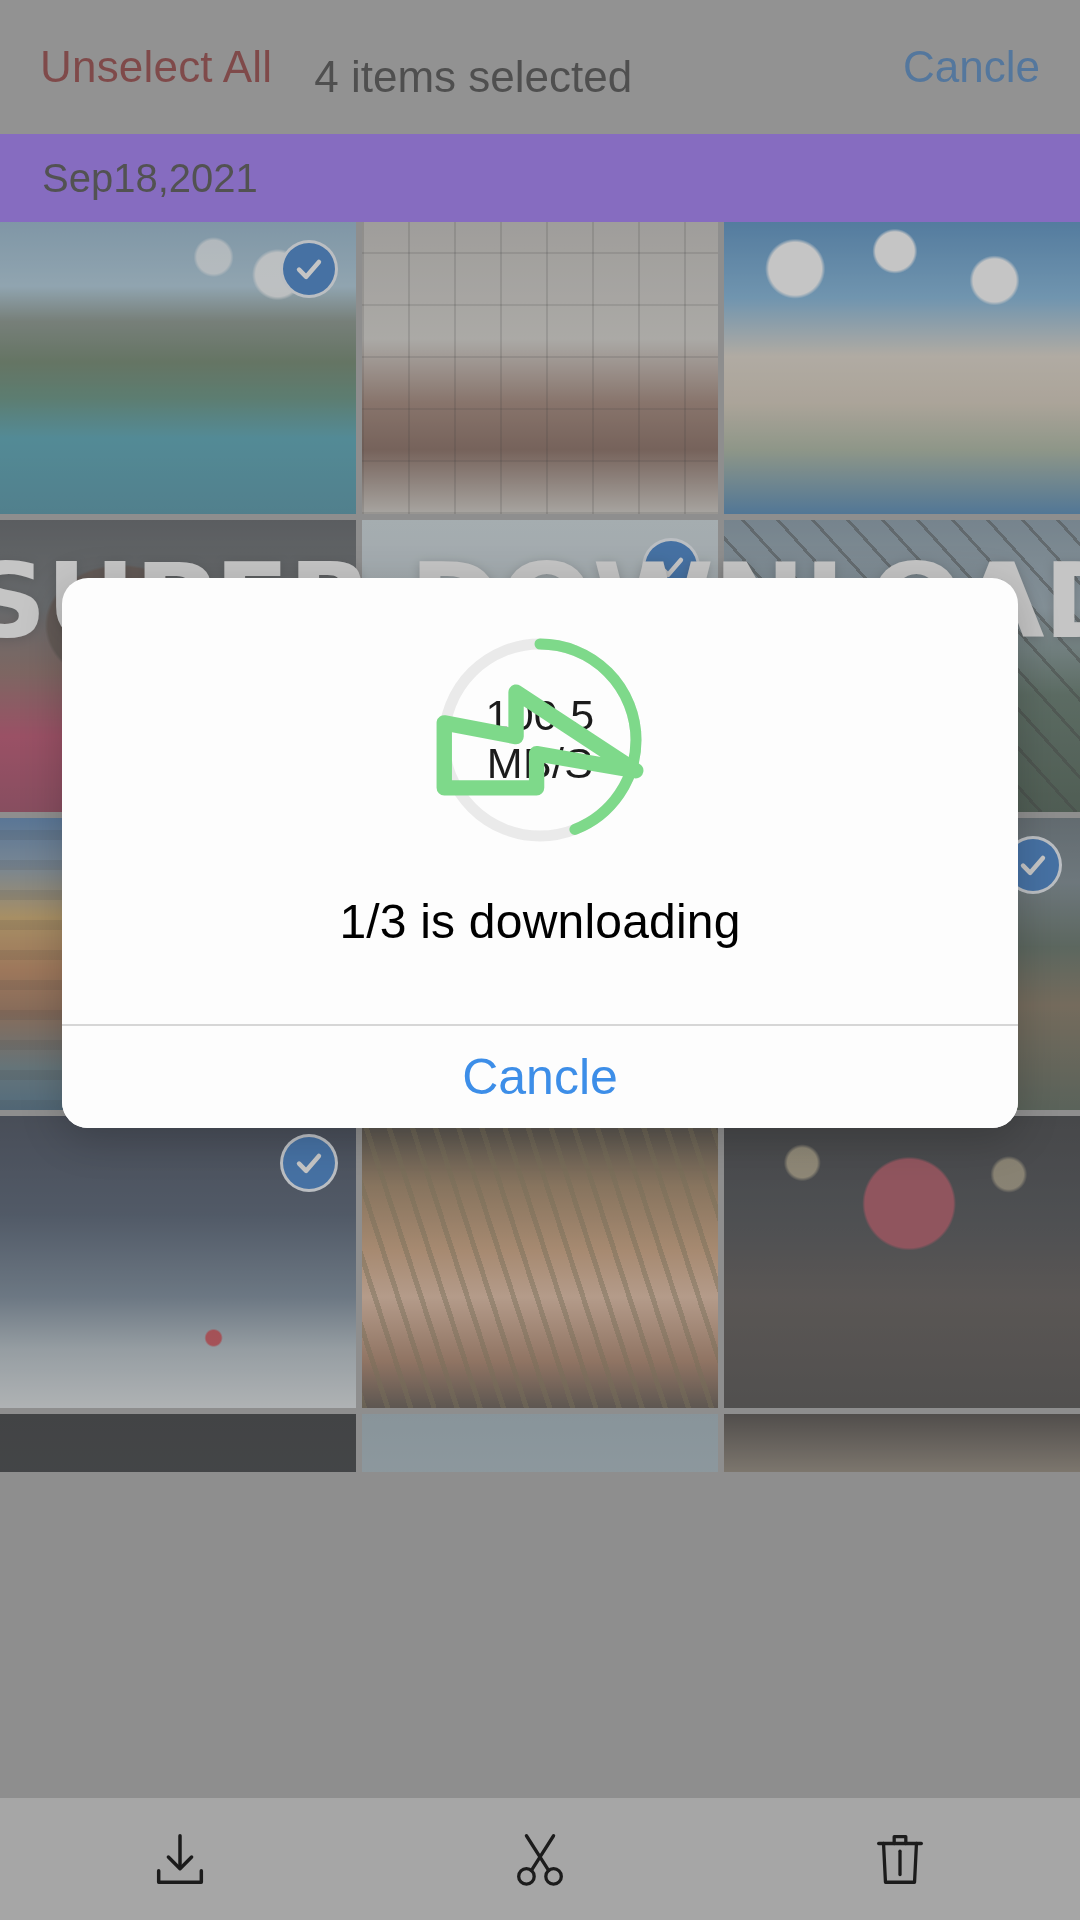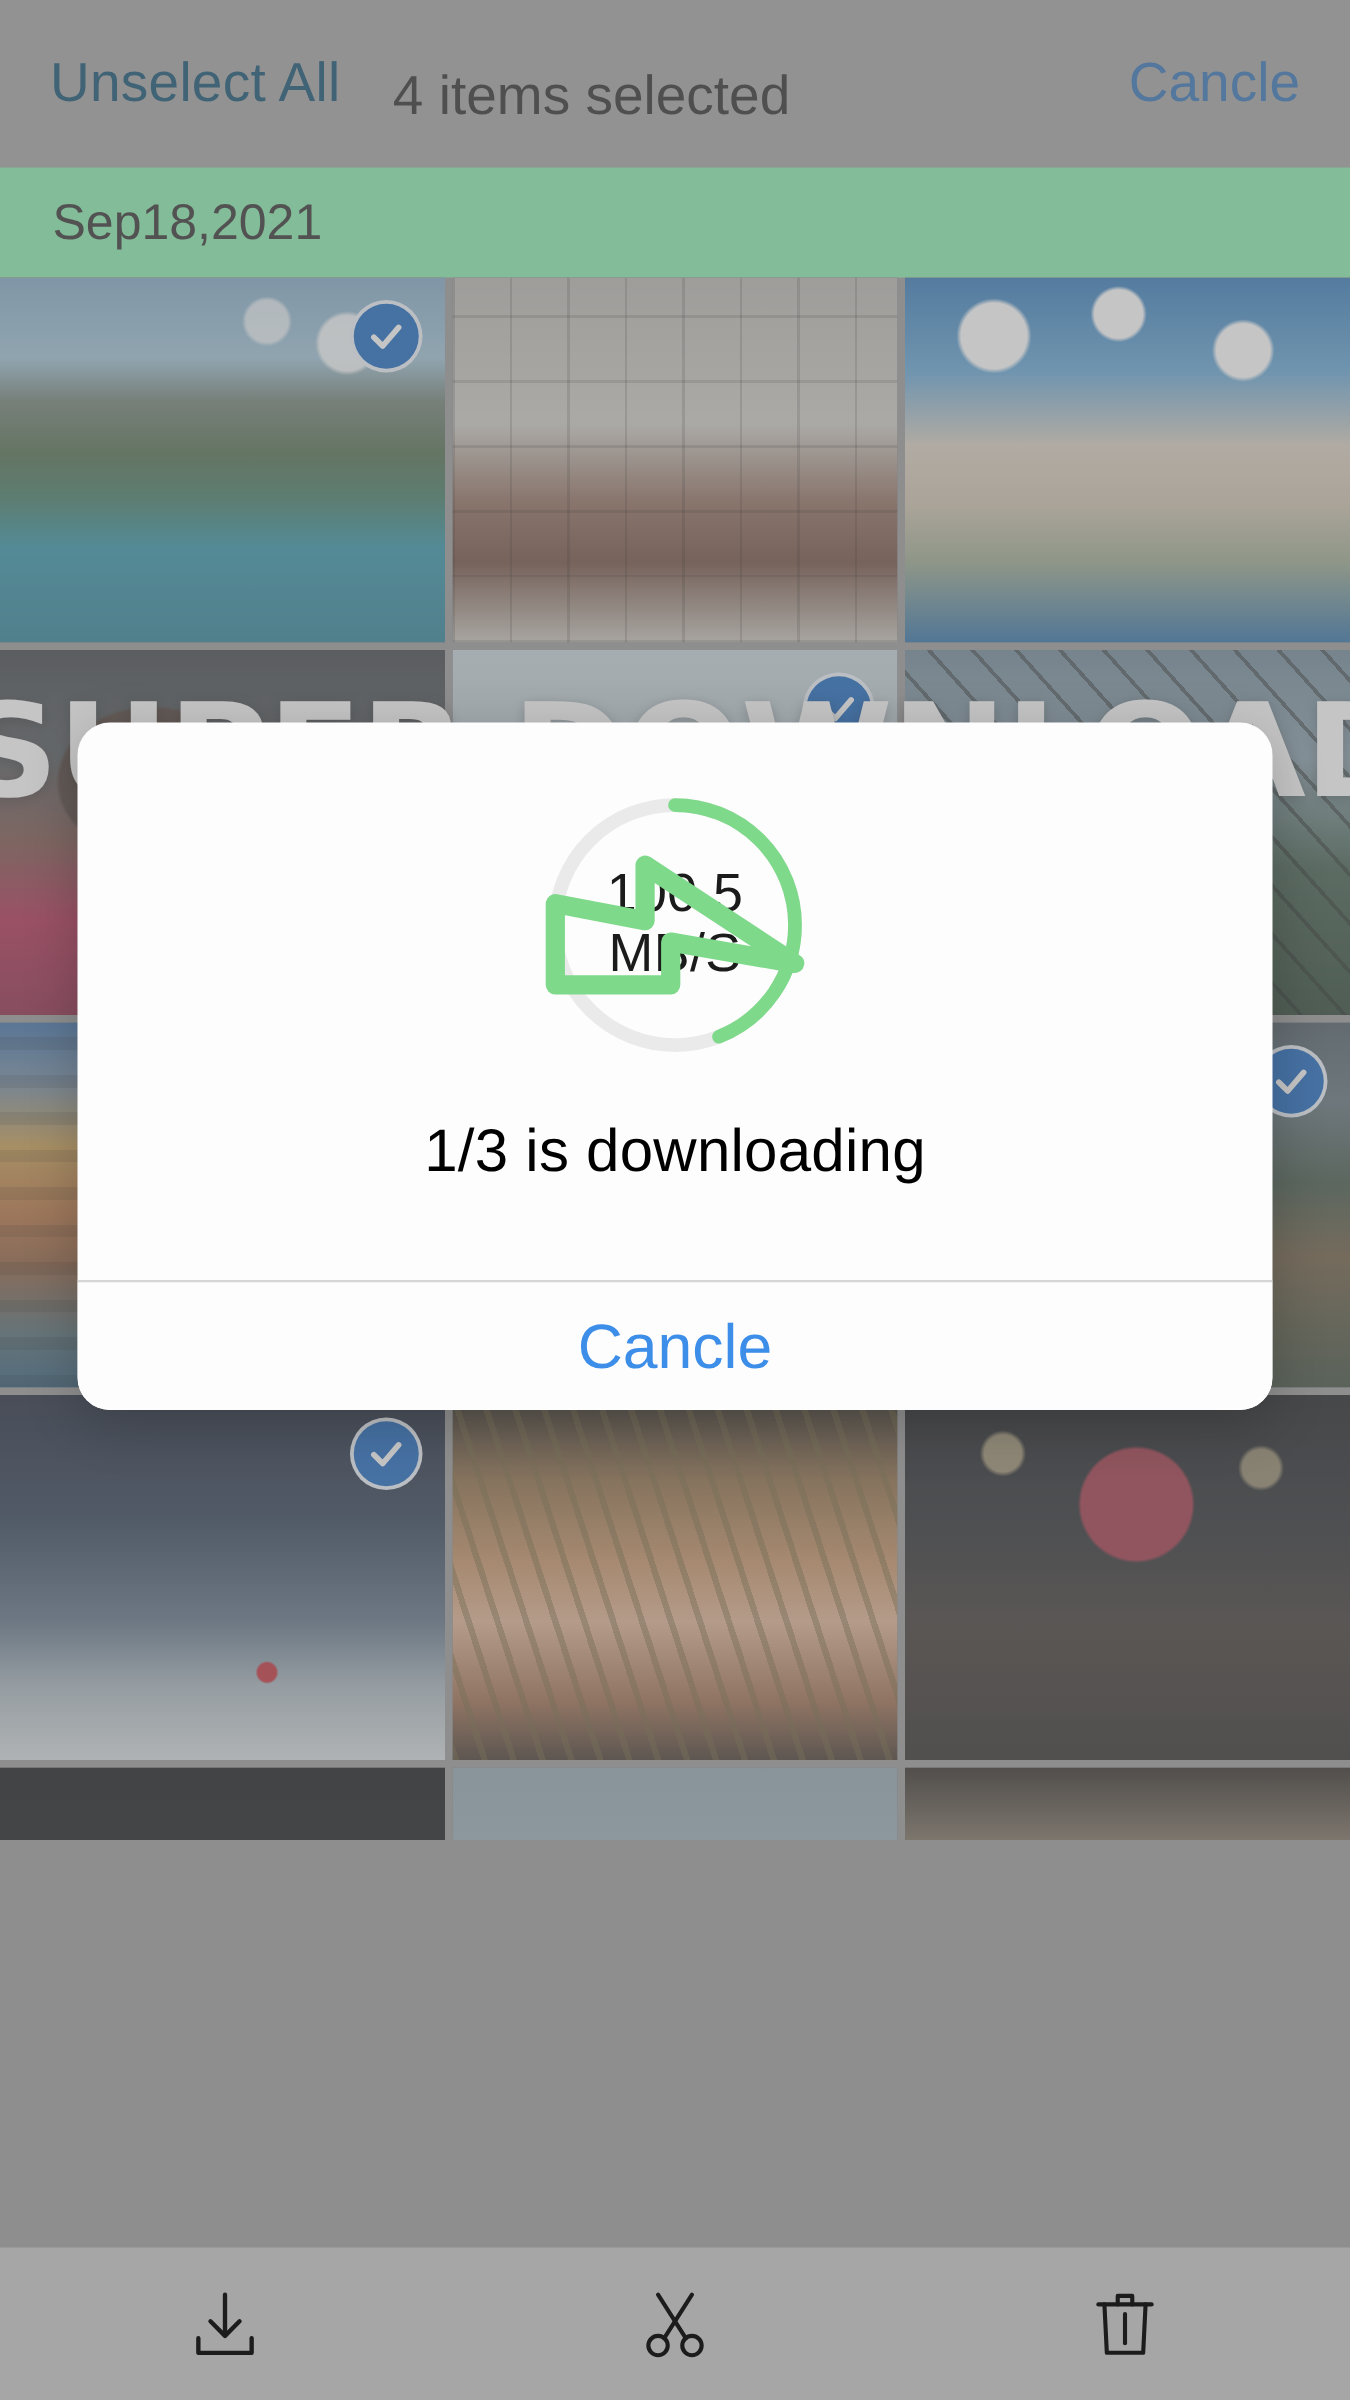--- a/index.html
+++ b/index.html
@@ -18,21 +18,21 @@
 
   
   .topbar {
     position: absolute; left: 0; top: 0;
     width: 1080px; height: 134px;
     background: #a2a2a2;
     display: flex; align-items: center;
     padding: 0 40px;
   }
   .topbar .unselect {
-    color: #0c4a6e;
+    color: #7f1d1d;
     font-size: 44px;
     letter-spacing: .2px;
     white-space: nowrap;
   }
   .topbar .count {
     color: #262626;
     font-size: 44px;
     font-weight: 400;
     margin-left: 42px;
     white-space: nowrap;
@@ -42,21 +42,21 @@
     color: #2f6fb5;
     font-size: 44px;
     margin-left: auto;
     white-space: nowrap;
   }
 
   
   .datehdr {
     position: absolute; left: 0; top: 134px;
     width: 1080px; height: 88px;
-    background: #86efac;
+    background: #8b5cf6;
     display: flex; align-items: center;
     padding-left: 42px;
   }
   .datehdr span {
     font-size: 40px;
     color: #2c2c2c;
   }
 
   
   .grid {

